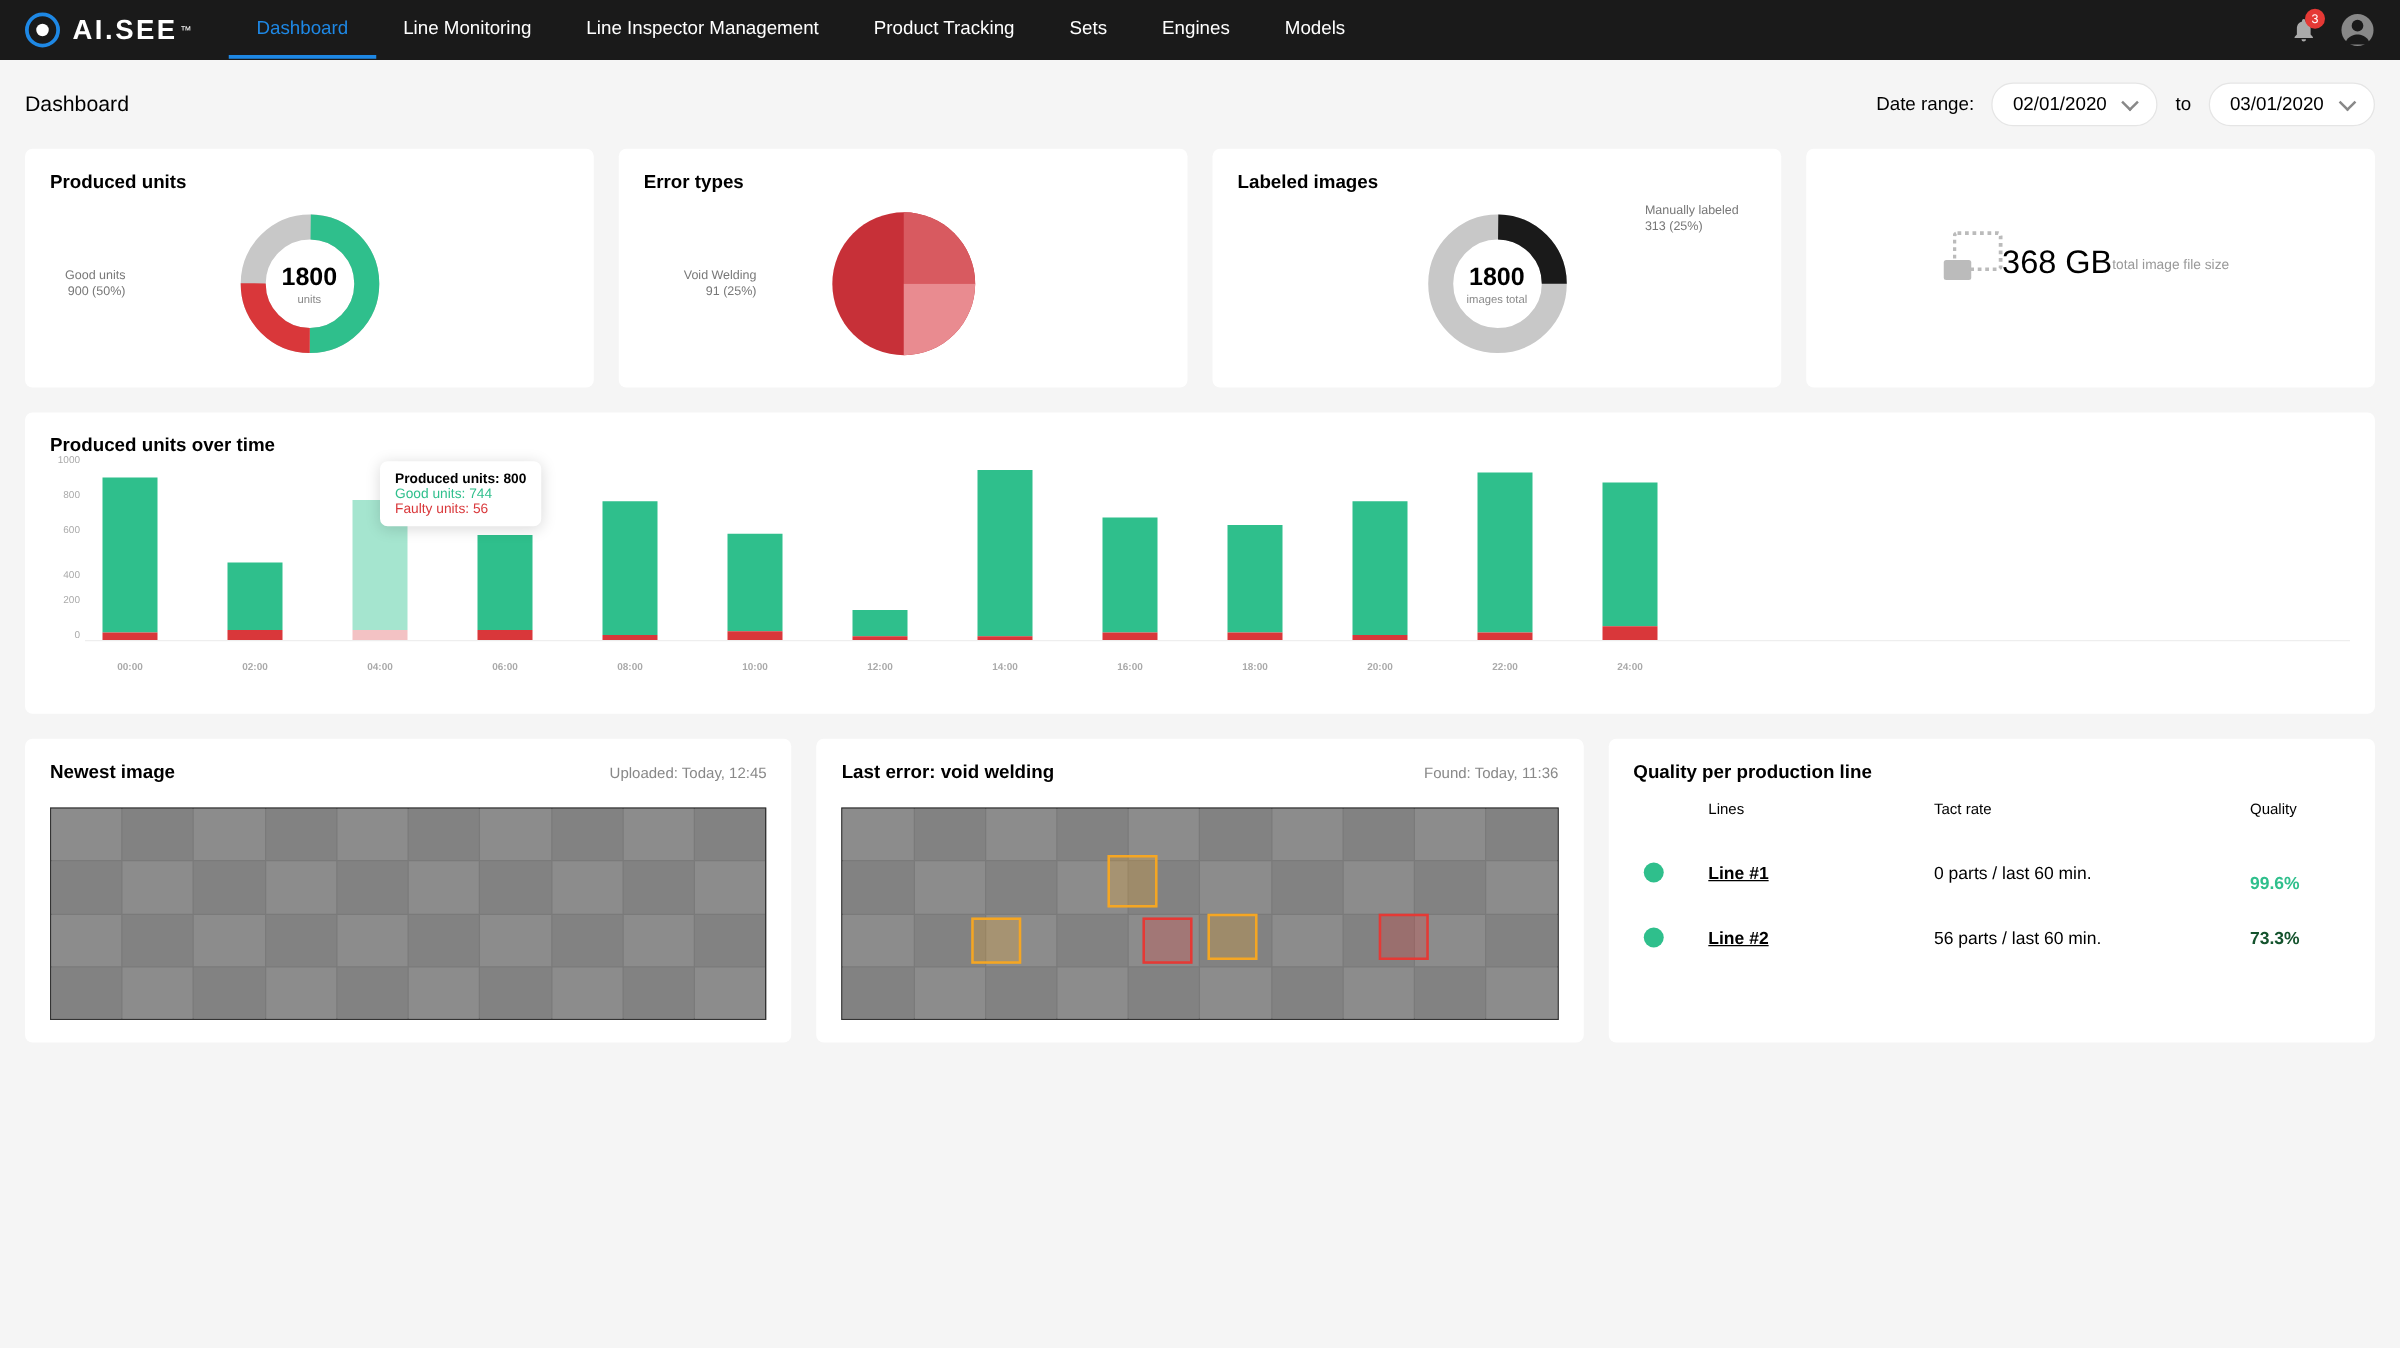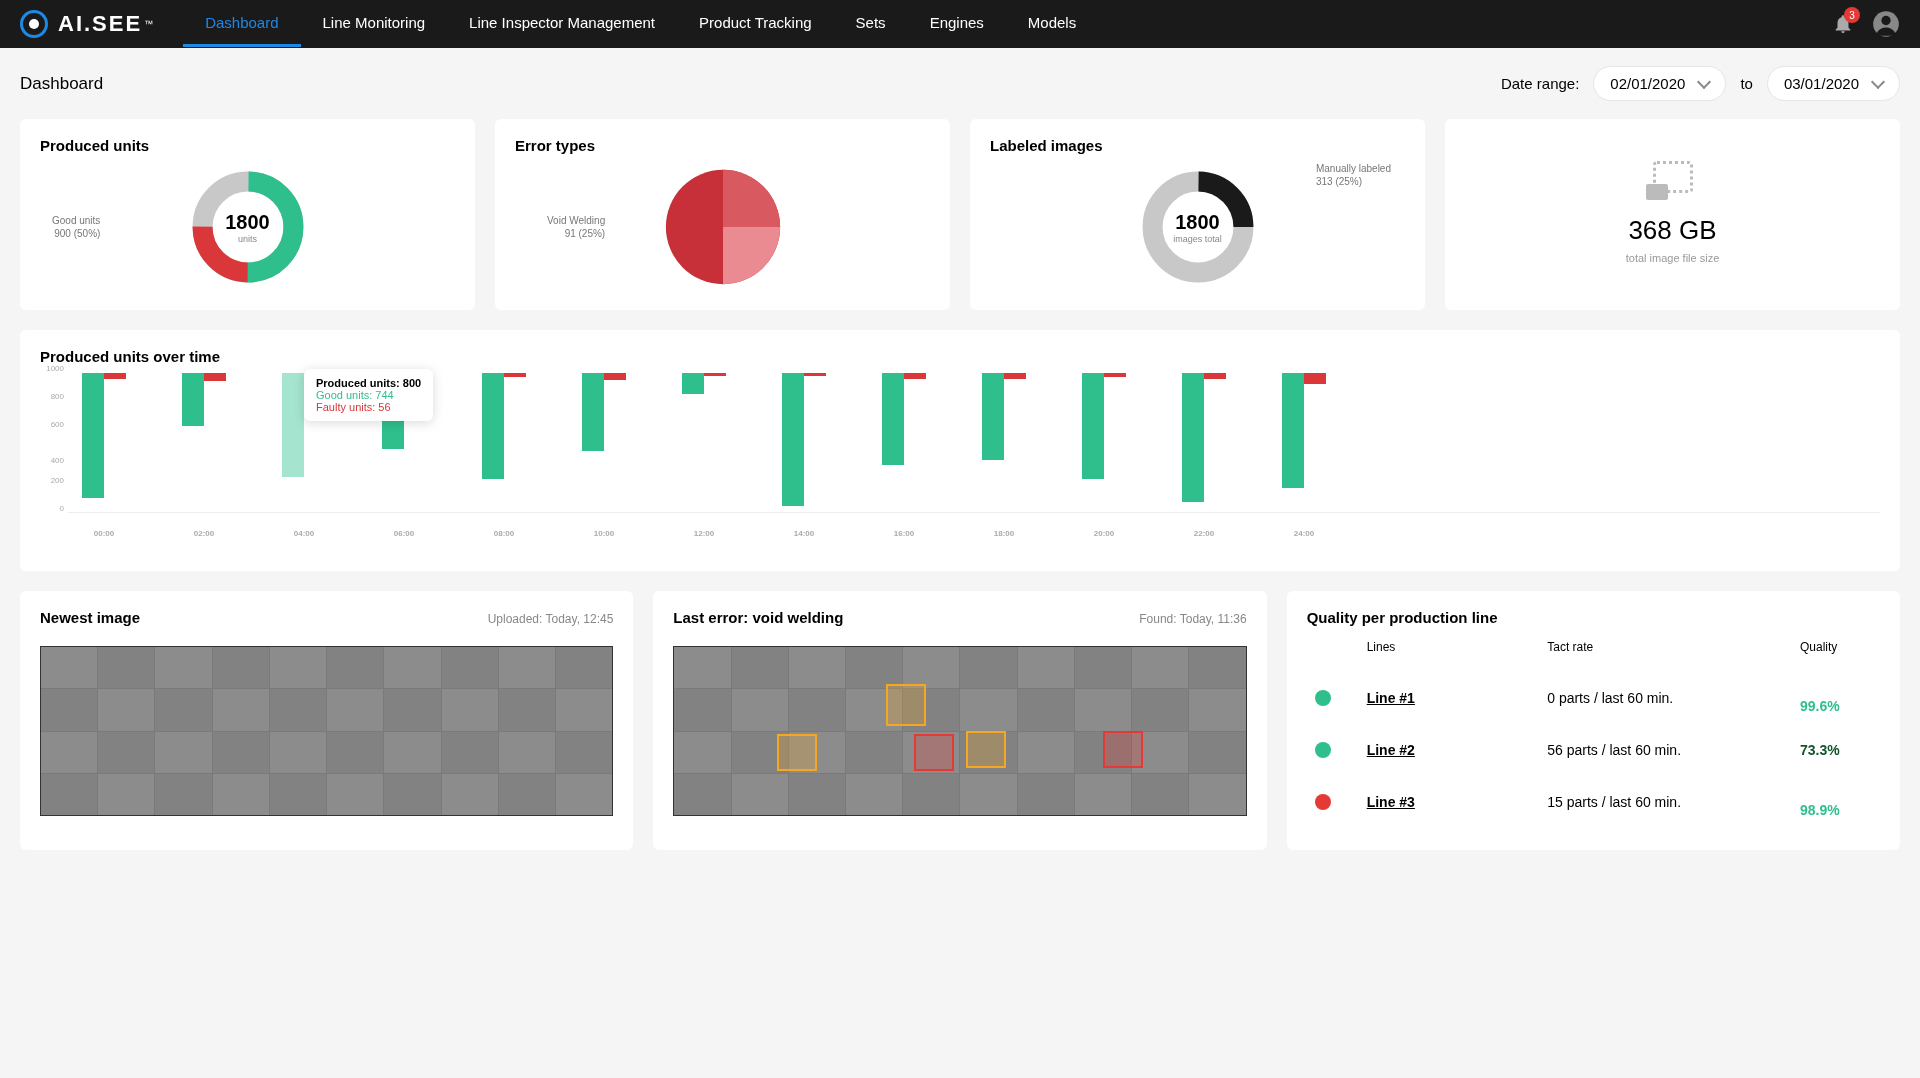--- a/index.html
+++ b/index.html
@@ -25,31 +25,31 @@
 .grid4 { display:grid; grid-template-columns:repeat(4,1fr); gap:20px; padding:0 20px 20px; }
 .card { background:#fff; border-radius:6px; padding:18px 20px; }
 .card-title { font-weight:700; font-size:15px; margin-bottom:8px; }
 .donut-wrap { display:flex; align-items:center; justify-content:center; position:relative; height:130px; }
 .donut-label { position:absolute; left:12px; text-align:right; font-size:10px; color:#777; line-height:1.3; }
 .donut-center { position:absolute; text-align:center; }
 .donut-center .big { font-size:20px; font-weight:700; }
 .donut-center .sm { font-size:9px; color:#888; }
 .pie-label { position:absolute; left:32px; text-align:right; font-size:10px; color:#777; line-height:1.3; }
 .li-right { position:absolute; right:14px; top:0; text-align:left; font-size:10px; color:#777; line-height:1.3; }
-.storage { display:flex; flex-direction:column; align-items:center; justify-content:center; height:150px; }
+.storage { display:flex; align-items:center; justify-content:center; height:150px; }
 .storage-icon { width:40px; height:32px; border:3px dotted #bbb; border-radius:4px; position:relative; margin-bottom:22px; }
 .storage-icon::after { content:''; position:absolute; left:-10px; bottom:-10px; width:22px; height:16px; background:#bbb; border-radius:2px; }
 .storage-val { font-size:26px; margin-bottom:6px; }
 .storage-lbl { font-size:11px; color:#999; }
 .wide { margin:0 20px 20px; }
 .bar-chart { position:relative; height:180px; padding-left:28px; }
 .y-axis { position:absolute; left:0; top:0; height:140px; width:26px; }
 .y-tick { position:absolute; right:2px; font-size:8px; color:#aaa; transform:translateY(-50%); }
 .bars { display:flex; align-items:flex-end; height:140px; gap:56px; border-bottom:1px solid #eee; padding-left:14px; }
-.bar-col { width:44px; display:flex; flex-direction:row; justify-content:flex-end; height:100%; position:relative;margin-top:25px; }
+.bar-col { width:44px; display:flex; flex-direction:column; justify-content:flex-end; height:100%; position:relative;margin-top:25px; }
 .bar-green { background:#2fbf8c; width:100%; }
 .bar-red { background:#d9373a; width:100%; }
 .bar-col.hover .bar-green { background:#a5e5cf; }
 .bar-col.hover .bar-red { background:#f3c2c4; }
 .x-labels { display:flex; gap:56px; padding-left:14px; margin-top:16px; }
 .x-lbl { width:44px; text-align:center; font-size:8px; color:#aaa;font-weight:bold; }
 .tooltip { position:absolute; background:#fff; border-radius:6px; padding:8px 12px; box-shadow:0 2px 12px rgba(0,0,0,.15); font-size:11px; z-index:5; white-space:nowrap; left:50%; top:-4px; }
 .tooltip .l1 { font-weight:700; }
 .tooltip .l2 { color:#2fbf8c; }
 .tooltip .l3 { color:#d9373a; }
@@ -404,24 +404,16 @@
             <div class="q-good">99.6%</div>
           </div>
           <div class="q-row">
             <div>
               <div class="dot g"></div>
             </div>
             <div><span class="line-link">Line #2</span></div>
             <div>56 parts / last 60 min.</div>
             <div class="q-bad">73.3%</div>
           </div>
-          <div class="q-row">
-            <div>
-              <div class="dot r"></div>
-            </div>
-            <div><span class="line-link">Line #3</span></div>
-            <div>15 parts / last 60 min.</div>
-            <div class="q-good">98.9%</div>
-          </div>
         </div>
     </div>
   </div>
 </div>
 
 </body></html>

